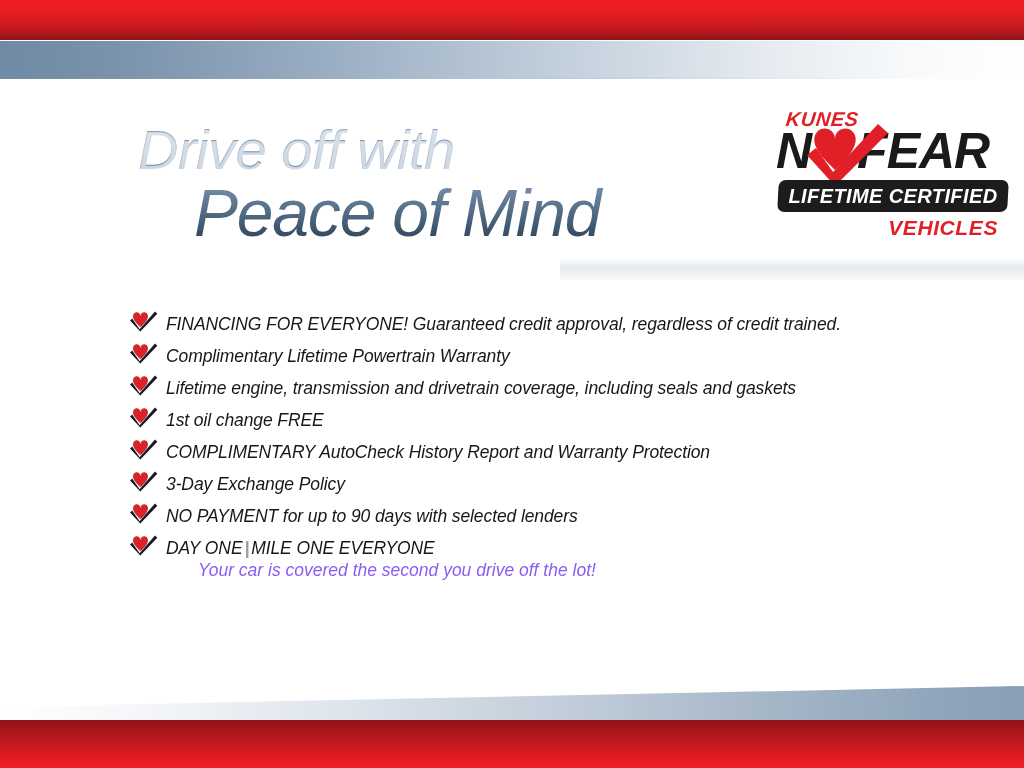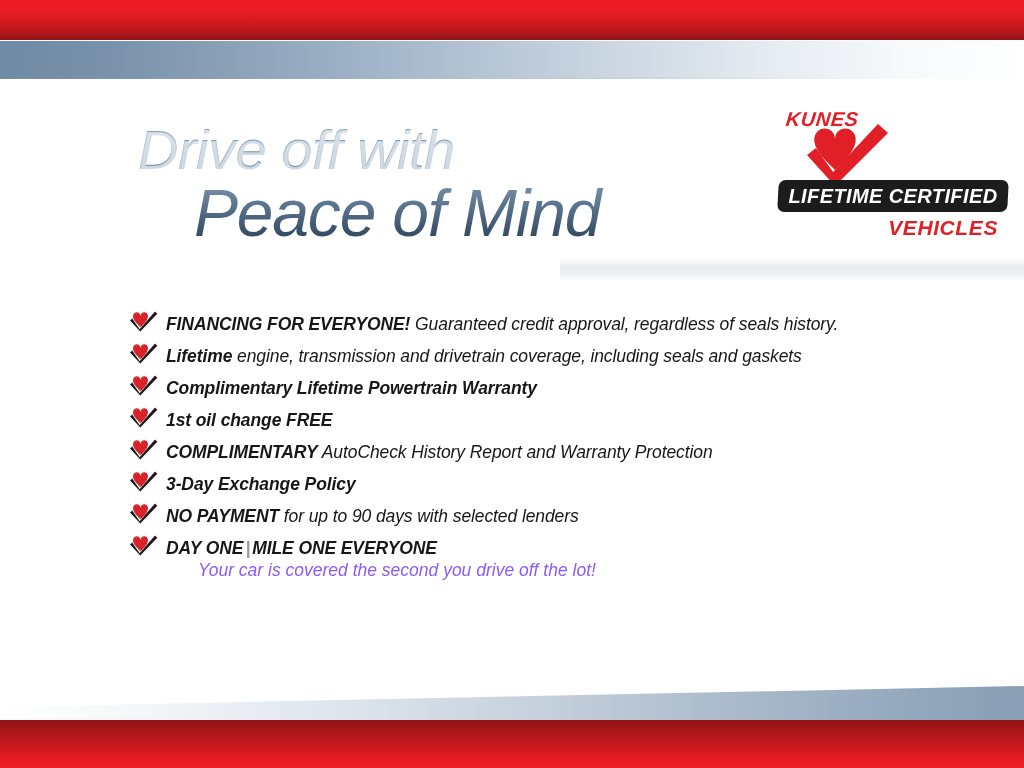--- a/index.html
+++ b/index.html
@@ -185,21 +185,21 @@
   }
   .bullet .txt {
     font-size: 17.5px;
     font-style: italic;
     color: #171717;
     line-height: 32px;
     white-space: nowrap;
     letter-spacing: -0.1px;
   }
   .bullet .txt b {
-    font-weight: 700;
+    font-weight: 400;
   }
   .bullet .sep {
     color: #9b9b9b;
     font-weight: 700;
     padding: 0 2px;
   }
   .bullet .sub {
     display: block;
     margin-left: 32px;
     margin-top: -8px;
@@ -220,54 +220,55 @@
 
   <div class="sheen"></div>
 
   <div class="headline">
     <div class="l1">Drive off with</div>
     <div class="l2">Peace of Mind</div>
   </div>
 
   <div class="logo">
     <div class="kunes">KUNES</div>
+    <div class="nofear"><span>N</span><span class="gap"></span><span>FEAR</span></div>
     <svg class="heartmark" viewBox="0 0 86 66">
       <path d="M33 17 C33 7, 21 3, 15 10 C9 17, 13 28, 25 40 L33 48 L41 40 C53 28, 57 17, 51 10 C45 3, 33 7, 33 17 Z" fill="#e01f26"></path>
       <path d="M14 26 L31 50 L76 2 L86 11 L33 64 L5 33 Z" fill="#e01f26"></path>
     </svg>
     <div class="bar">
         <span>LIFETIME CERTIFIED</span>
       </div>
     <div class="vehicles">VEHICLES</div>
   </div>
 
   <div class="bullets">
 
     <div class="bullet">
       <svg class="mark" viewBox="0 0 28 22">
         <path d="M10.5 6.2 C10.5 2.6, 6.2 1.1, 4.0 3.6 C1.8 6.1, 3.3 10.1, 7.7 14.5 L10.5 17.3 L13.3 14.5 C17.7 10.1, 19.2 6.1, 17.0 3.6 C14.8 1.1, 10.5 2.6, 10.5 6.2 Z" fill="#d8232a"></path>
         <path d="M2.2 8.4 L9.6 19.2 L25.0 1.4 L27.3 3.8 L10.3 21.6 L0 10.6 Z" fill="#1a1a1a"></path>
       </svg>
-      <div class="txt"><b>FINANCING FOR EVERYONE!</b><span> Guaranteed credit approval, regardless of seals history.</span></div>
+      <div class="txt"><b>FINANCING FOR EVERYONE!</b><span> Guaranteed credit approval, regardless of credit trained.</span></div>
+    </div>
+
+    <div class="bullet">
+      <svg class="mark" viewBox="0 0 28 22">
+        <path d="M10.5 6.2 C10.5 2.6, 6.2 1.1, 4.0 3.6 C1.8 6.1, 3.3 10.1, 7.7 14.5 L10.5 17.3 L13.3 14.5 C17.7 10.1, 19.2 6.1, 17.0 3.6 C14.8 1.1, 10.5 2.6, 10.5 6.2 Z" fill="#d8232a"></path>
+        <path d="M2.2 8.4 L9.6 19.2 L25.0 1.4 L27.3 3.8 L10.3 21.6 L0 10.6 Z" fill="#1a1a1a"></path>
+      </svg>
+      <div class="txt"><b>Complimentary Lifetime Powertrain Warranty</b><span></span></div>
     </div>
 
     <div class="bullet">
       <svg class="mark" viewBox="0 0 28 22">
         <path d="M10.5 6.2 C10.5 2.6, 6.2 1.1, 4.0 3.6 C1.8 6.1, 3.3 10.1, 7.7 14.5 L10.5 17.3 L13.3 14.5 C17.7 10.1, 19.2 6.1, 17.0 3.6 C14.8 1.1, 10.5 2.6, 10.5 6.2 Z" fill="#d8232a"></path>
         <path d="M2.2 8.4 L9.6 19.2 L25.0 1.4 L27.3 3.8 L10.3 21.6 L0 10.6 Z" fill="#1a1a1a"></path>
       </svg>
       <div class="txt"><b>Lifetime</b><span> engine, transmission and drivetrain coverage, including seals and gaskets</span></div>
-    </div>
-
-    <div class="bullet">
-      <svg class="mark" viewBox="0 0 28 22">
-        <path d="M10.5 6.2 C10.5 2.6, 6.2 1.1, 4.0 3.6 C1.8 6.1, 3.3 10.1, 7.7 14.5 L10.5 17.3 L13.3 14.5 C17.7 10.1, 19.2 6.1, 17.0 3.6 C14.8 1.1, 10.5 2.6, 10.5 6.2 Z" fill="#d8232a"></path>
-        <path d="M2.2 8.4 L9.6 19.2 L25.0 1.4 L27.3 3.8 L10.3 21.6 L0 10.6 Z" fill="#1a1a1a"></path>
-      </svg>
-      <div class="txt"><b>Complimentary Lifetime Powertrain Warranty</b><span></span></div>
     </div>
 
     <div class="bullet">
       <svg class="mark" viewBox="0 0 28 22">
         <path d="M10.5 6.2 C10.5 2.6, 6.2 1.1, 4.0 3.6 C1.8 6.1, 3.3 10.1, 7.7 14.5 L10.5 17.3 L13.3 14.5 C17.7 10.1, 19.2 6.1, 17.0 3.6 C14.8 1.1, 10.5 2.6, 10.5 6.2 Z" fill="#d8232a"></path>
         <path d="M2.2 8.4 L9.6 19.2 L25.0 1.4 L27.3 3.8 L10.3 21.6 L0 10.6 Z" fill="#1a1a1a"></path>
       </svg>
       <div class="txt"><b>1st oil change FREE</b><span></span></div>
     </div>
 

